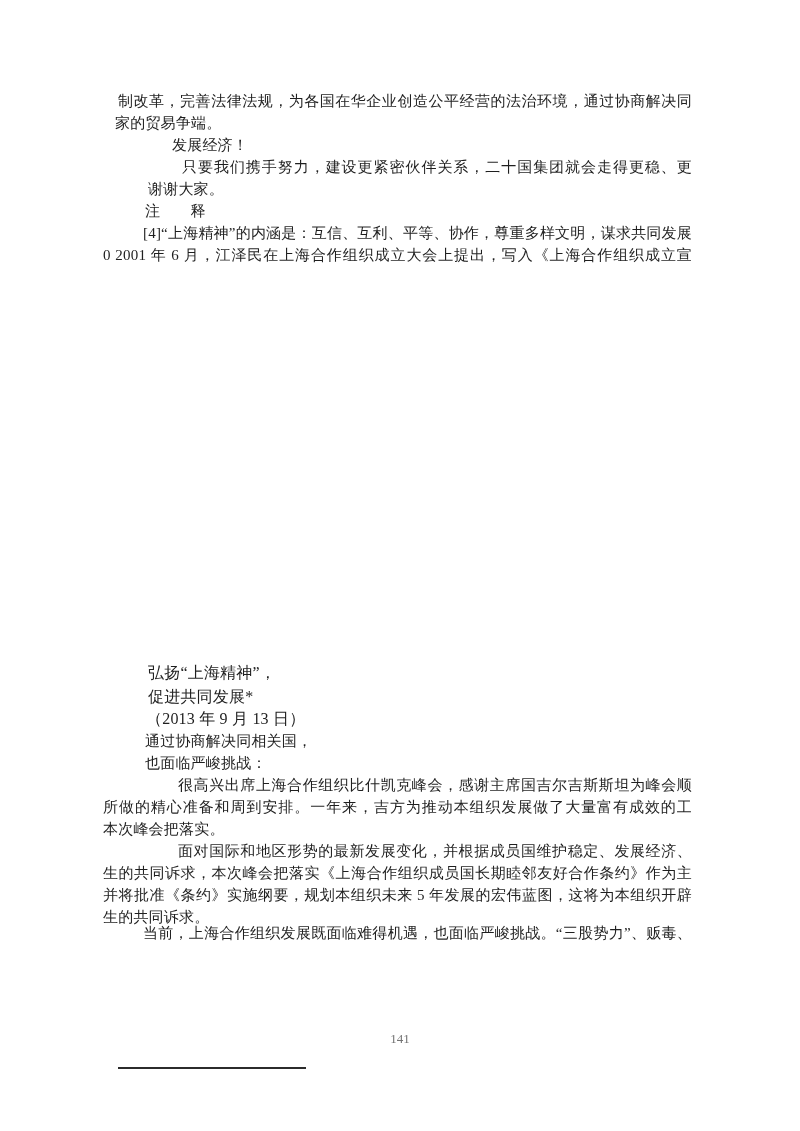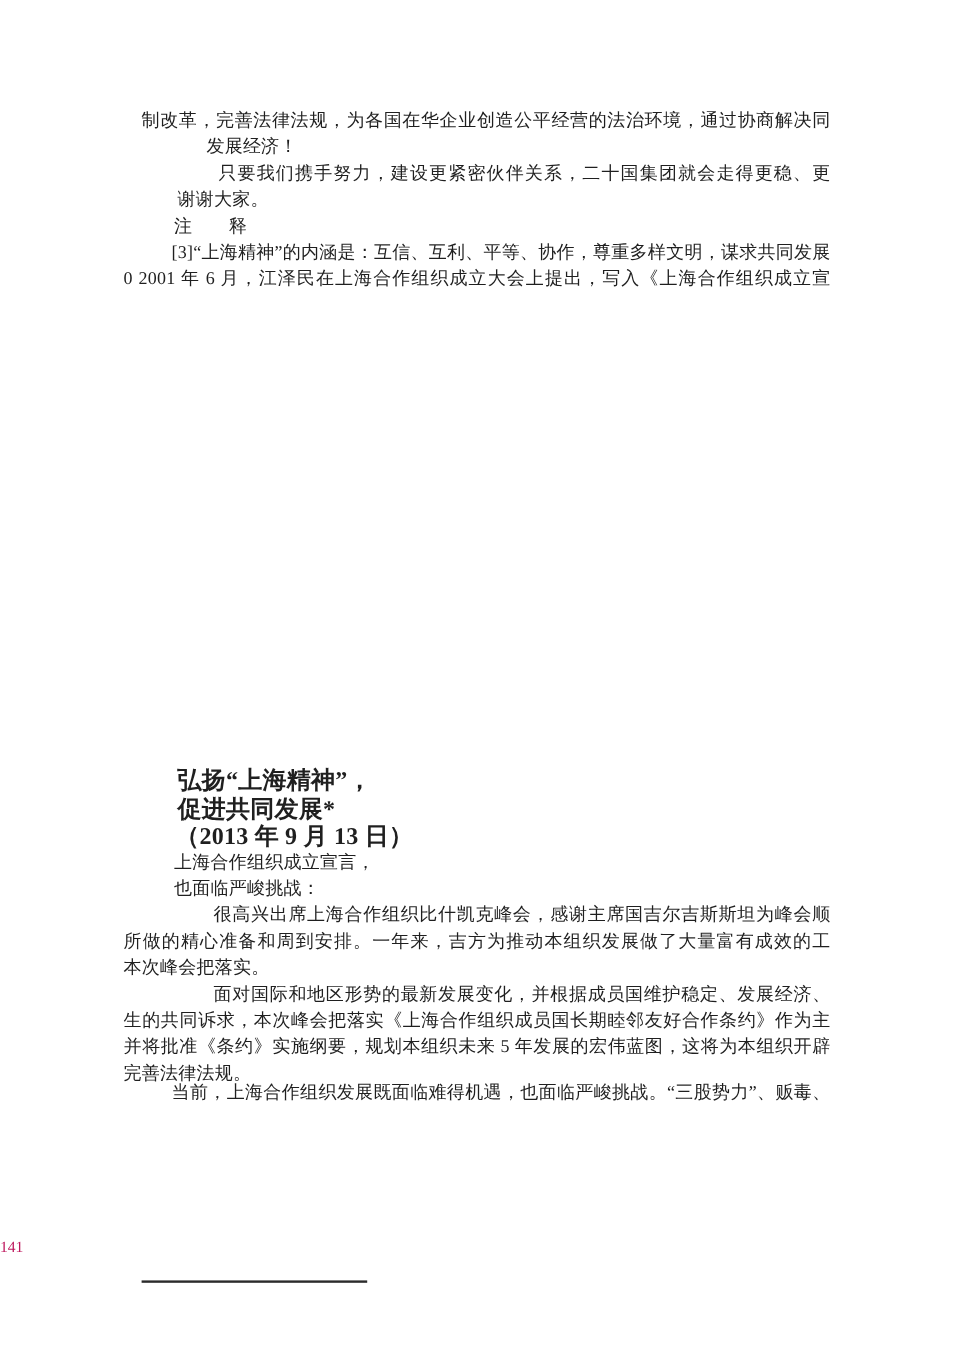--- a/index.html
+++ b/index.html
@@ -31,67 +31,69 @@
     letter-spacing: 0.2px;
     text-align: left;
   }
   .doc-line.fill {
     white-space: normal;
     text-align: justify;
     text-align-last: justify;
     overflow: hidden;
   }
   .doc-line.bold {
-    font-weight: bold;
-    font-size: 20px;
+    font-weight: normal;
+    font-size: 16px;
   }
   .doc-line.tall {
     height: 26px;
     line-height: 26px;
   }
   .page-number {
     position: absolute;
     left: 0;
     width: 800px;
     top: 1030px;
+    text-align: center;
     font-size: 13px;
     line-height: 18px;
-    color: #be185d;
+    color: #737373;
     font-family: "Liberation Serif", "DejaVu Serif", serif;
   }
   .footnote-rule {
     position: absolute;
     left: 118px;
     top: 1067px;
     width: 188px;
     height: 2px;
     background: #2b2b2b;
   }
 </style>
 </head>
 <body>
 
 <div class="page">
   <div class="text-column">
       <div class="doc-line fill" style="text-indent: 15px;">制改革，完善法律法规，为各国在华企业创造公平经营的法治环境，通过协商解决同相关国</div>
+      <div class="doc-line" style="padding-left: 12px;">家的贸易争端。</div>
       <div class="doc-line" style="padding-left: 69px;">发展经济！</div>
       <div class="doc-line fill" style="text-indent: 79px;">只要我们携手努力，建设更紧密伙伴关系，二十国集团就会走得更稳、更好、更远，</div>
       <div class="doc-line" style="padding-left: 45px;">谢谢大家。</div>
       <div class="doc-line" style="padding-left: 42px;">注　　释</div>
-      <div class="doc-line fill" style="text-indent: 40px;">[3]“上海精神”的内涵是：互信、互利、平等、协作，尊重多样文明，谋求共同发展</div>
+      <div class="doc-line fill" style="text-indent: 40px;">[4]“上海精神”的内涵是：互信、互利、平等、协作，尊重多样文明，谋求共同发展</div>
       <div class="doc-line fill">0 2001 年 6 月，江泽民在上海合作组织成立大会上提出，写入《上海合作组织成立宣言》。</div>
       <div class="doc-line bold tall" style="padding-left: 45px; margin-top: 394px;">弘扬“上海精神”，</div>
       <div class="doc-line bold" style="padding-left: 45px;">促进共同发展*</div>
       <div class="doc-line bold" style="padding-left: 43px;">（2013 年 9 月 13 日）</div>
-      <div class="doc-line" style="padding-left: 42px;">上海合作组织成立宣言，</div>
+      <div class="doc-line" style="padding-left: 42px;">通过协商解决同相关国，</div>
       <div class="doc-line" style="padding-left: 42px;">也面临严峻挑战：</div>
       <div class="doc-line fill" style="text-indent: 75px;">很高兴出席上海合作组织比什凯克峰会，感谢主席国吉尔吉斯斯坦为峰会顺利举行</div>
       <div class="doc-line fill">所做的精心准备和周到安排。一年来，吉方为推动本组织发展做了大量富有成效的工作，中</div>
       <div class="doc-line">本次峰会把落实。</div>
       <div class="doc-line fill" style="text-indent: 75px;">面对国际和地区形势的最新发展变化，并根据成员国维护稳定、发展经济、改善民</div>
       <div class="doc-line fill">生的共同诉求，本次峰会把落实《上海合作组织成员国长期睦邻友好合作条约》作为主题，</div>
       <div class="doc-line fill">并将批准《条约》实施纲要，规划本组织未来 5 年发展的宏伟蓝图，这将为本组织开辟更加</div>
-      <div class="doc-line">完善法律法规。</div>
+      <div class="doc-line">生的共同诉求。</div>
       <div class="doc-line fill" style="text-indent: 40px; margin-top: -6px;">当前，上海合作组织发展既面临难得机遇，也面临严峻挑战。“三股势力”、贩毒、跨国</div>
     </div>
   <div class="page-number">141</div>
   <div class="footnote-rule"></div>
 </div>
 
 </body></html>

